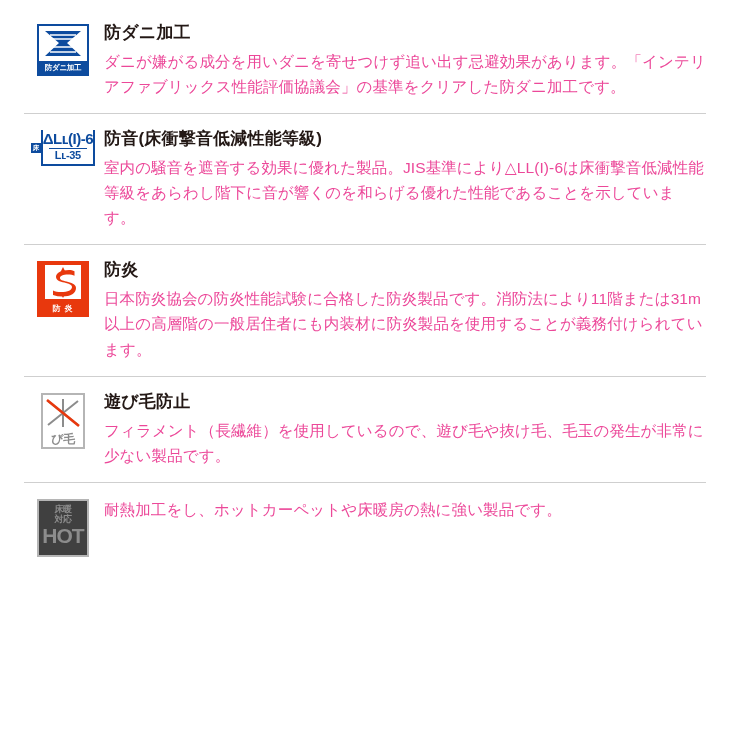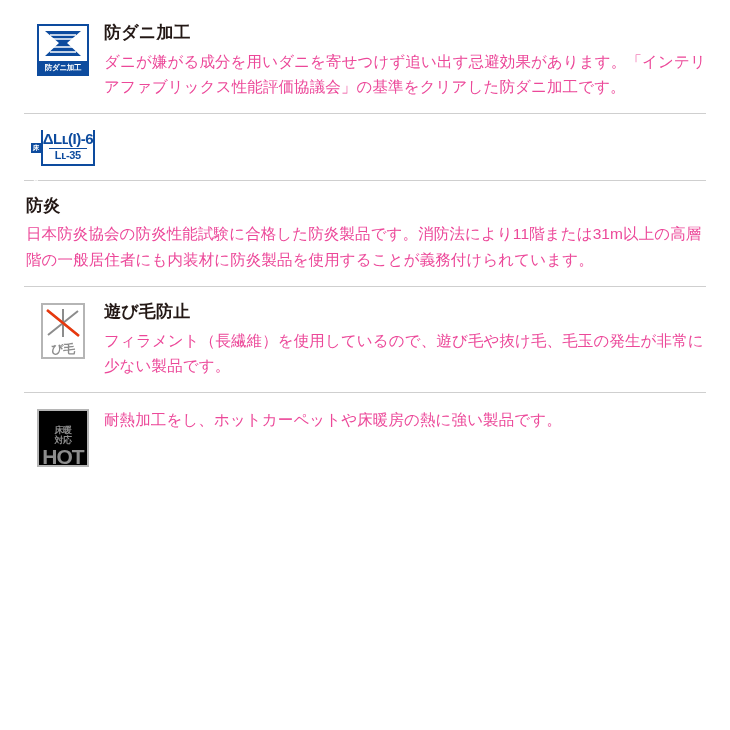--- a/index.html
+++ b/index.html
@@ -199,26 +199,26 @@
     letter-spacing: -0.5px;
     line-height: 1;
   }
 
   
   .icon-hot {
     width: 52px;
     height: 58px;
     border: 2px solid #b5b5b5;
     box-sizing: border-box;
-    background: #000000;
-    display: flex;
-    flex-direction: column;
-    align-items: center;
-    justify-content: center;
-    padding-top: 16px;
+    background: #404040;
+    display: flex;
+    flex-direction: column;
+    align-items: center;
+    justify-content: flex-start;
+    padding-top: 3px;
   }
   .icon-hot .two {
     font-size: 9px;
     font-weight: bold;
     color: #8c8c8c;
     line-height: 10px;
     text-align: center;
     letter-spacing: -0.5px;
   }
   .icon-hot .hotword {
@@ -258,23 +258,40 @@
   <div class="feature">
     <div class="icon-col">
       <div class="icon-bouon">
         <div class="topbar">床衝撃音低減性能等級</div>
         <div class="box">
           <div class="l1">ΔLʟ(I)-6</div>
           <div class="l2">Lʟ-35</div>
         </div>
       </div>
     </div>
-  </div>
-
-  <div class="feature">
+    <div class="text-col">
+      <p class="f-title">防音(床衝撃音低減性能等級)</p>
+      <p class="f-body">室内の騒音を遮音する効果に優れた製品。JIS基準により△LL(I)-6は床衝撃音低減性能等級をあらわし階下に音が響くのを和らげる優れた性能であることを示しています。</p>
+    </div>
+  </div>
+
+  <div class="feature">
+    <div class="icon-col">
+      <div class="icon-bouen">
+        <div class="mark">
+          <svg width="40" height="38" viewBox="0 0 40 38">
+            <rect x="2" y="2" width="36" height="34" fill="#ffffff"></rect>
+            <path d="M26 7 C18 7 13 10 13 14 C13 18 19 19 23 20 C27 21 29 22 29 24 C29 27 25 29 18 29 C15 29 12 28.5 10 27.5 L10 32 C13 33 16 33.5 19 33.5 C28 33.5 33 30 33 25 C33 21 28 19.5 23.5 18.5 C19.5 17.6 17 17 17 15 C17 12.8 20 11.5 25 11.5 C27.5 11.5 30 12 31.5 12.7 L31.5 8.3 C29.8 7.5 28 7 26 7 Z" fill="#e8380d"></path>
+            <path d="M20 4 L22.5 9 L17.5 9 Z" fill="#e8380d"></path>
+            <path d="M20 35 L17.5 30 L22.5 30 Z" fill="#e8380d"></path>
+          </svg>
+        </div>
+        <div class="cap">防 炎</div>
+      </div>
+    </div>
     <div class="text-col">
       <p class="f-title">防炎</p>
       <p class="f-body">日本防炎協会の防炎性能試験に合格した防炎製品です。消防法により11階または31m以上の高層階の一般居住者にも内装材に防炎製品を使用することが義務付けられています。</p>
     </div>
   </div>
 
   <div class="feature">
     <div class="icon-col">
       <div class="icon-asobige">
         <div class="mark">

